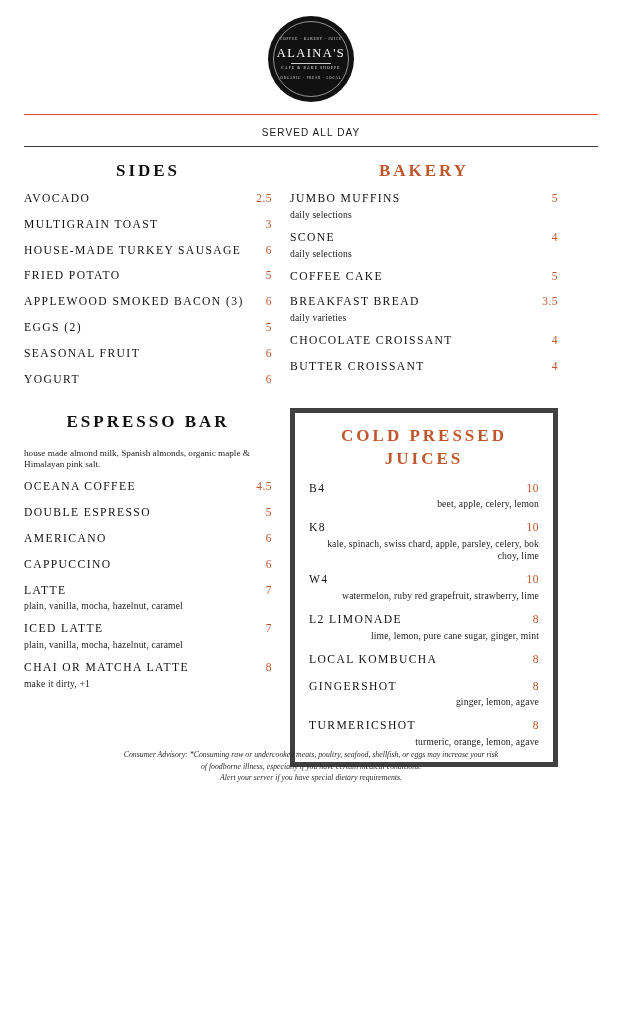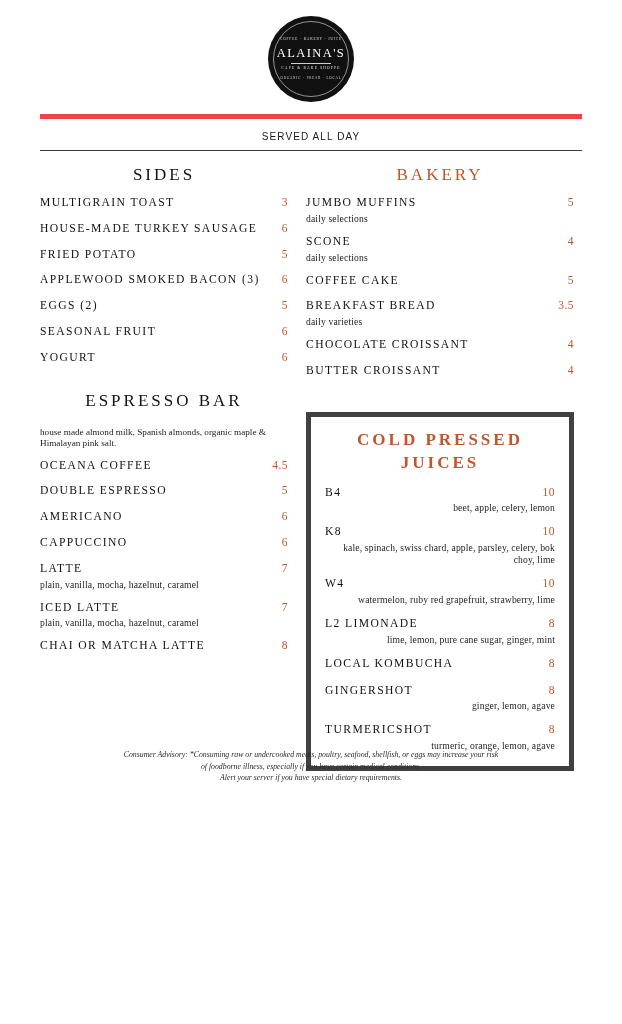--- a/index.html
+++ b/index.html
@@ -13,21 +13,21 @@
     height: 1024px;
     position: relative;
     font-family: "Liberation Serif", serif;
     color: #1a1a1a;
     overflow: hidden;
   }
   .page {
     width: 622px;
     height: 836px;
     position: relative;
-    padding: 0 40px;
+    padding: 0 24px;
   }
 
   
   .logo-wrap {
     display: flex;
     justify-content: center;
     padding-top: 16px;
   }
   .logo {
     width: 86px;
@@ -79,21 +79,21 @@
     font-size: 3.2px;
     letter-spacing: 0.9px;
     text-transform: uppercase;
     margin-top: 7px;
     opacity: 0.8;
   }
 
   
   .band {
     margin-top: 12px;
-    border-top: 5px solid #ef4444;
+    border-top: 1px solid #ef4444;
     border-bottom: 1px solid #3a3a3a;
     text-align: center;
     padding: 7px 0 6px;
   }
   .band-text {
     font-family: "Liberation Sans", sans-serif;
     font-size: 10px;
     letter-spacing: 1.1px;
     color: #1a1a1a;
   }
@@ -103,21 +103,21 @@
     display: flex;
     margin-top: 14px;
   }
   .col-left { width: 258px; padding-right: 10px; }
   .col-right { width: 276px; padding-left: 8px; }
 
   .sec-title {
     text-align: center;
     font-size: 17px;
     letter-spacing: 3px;
-    font-weight: normal;
+    font-weight: bold;
     color: #111;
     font-variant: small-caps;
     text-transform: uppercase;
     margin: 0 0 10px 0;
   }
   .sec-title.accent { color: #c0562b; }
 
   .item {
     display: flex;
     align-items: baseline;
@@ -217,20 +217,26 @@
 
   <div class="cols">
 
     <div class="col-left">
 
       <div>
         <div class="sec-title">SIDES</div>
 
         <div class="blockitem">
           <div class="item">
+            <span class="item-name">AVOCADO</span>
+            <span class="price">2.5</span>
+          </div>
+        </div>
+        <div class="blockitem">
+          <div class="item">
             <span class="item-name">MULTIGRAIN TOAST</span>
             <span class="price">3</span>
           </div>
         </div>
         <div class="blockitem">
           <div class="item">
             <span class="item-name">HOUSE-MADE TURKEY SAUSAGE</span>
             <span class="price">6</span>
           </div>
         </div>
@@ -311,20 +317,21 @@
             <span class="item-name">ICED LATTE</span>
             <span class="price">7</span>
           </div>
           <div class="desc">plain, vanilla, mocha, hazelnut, caramel</div>
         </div>
         <div class="blockitem">
           <div class="item">
             <span class="item-name">CHAI OR MATCHA LATTE</span>
             <span class="price">8</span>
           </div>
+          <div class="desc">make it dirty, +1</div>
         </div>
       </div>
     </div>
 
     <div class="col-right">
 
       <div>
         <div class="sec-title accent">BAKERY</div>
 
         <div class="blockitem">

